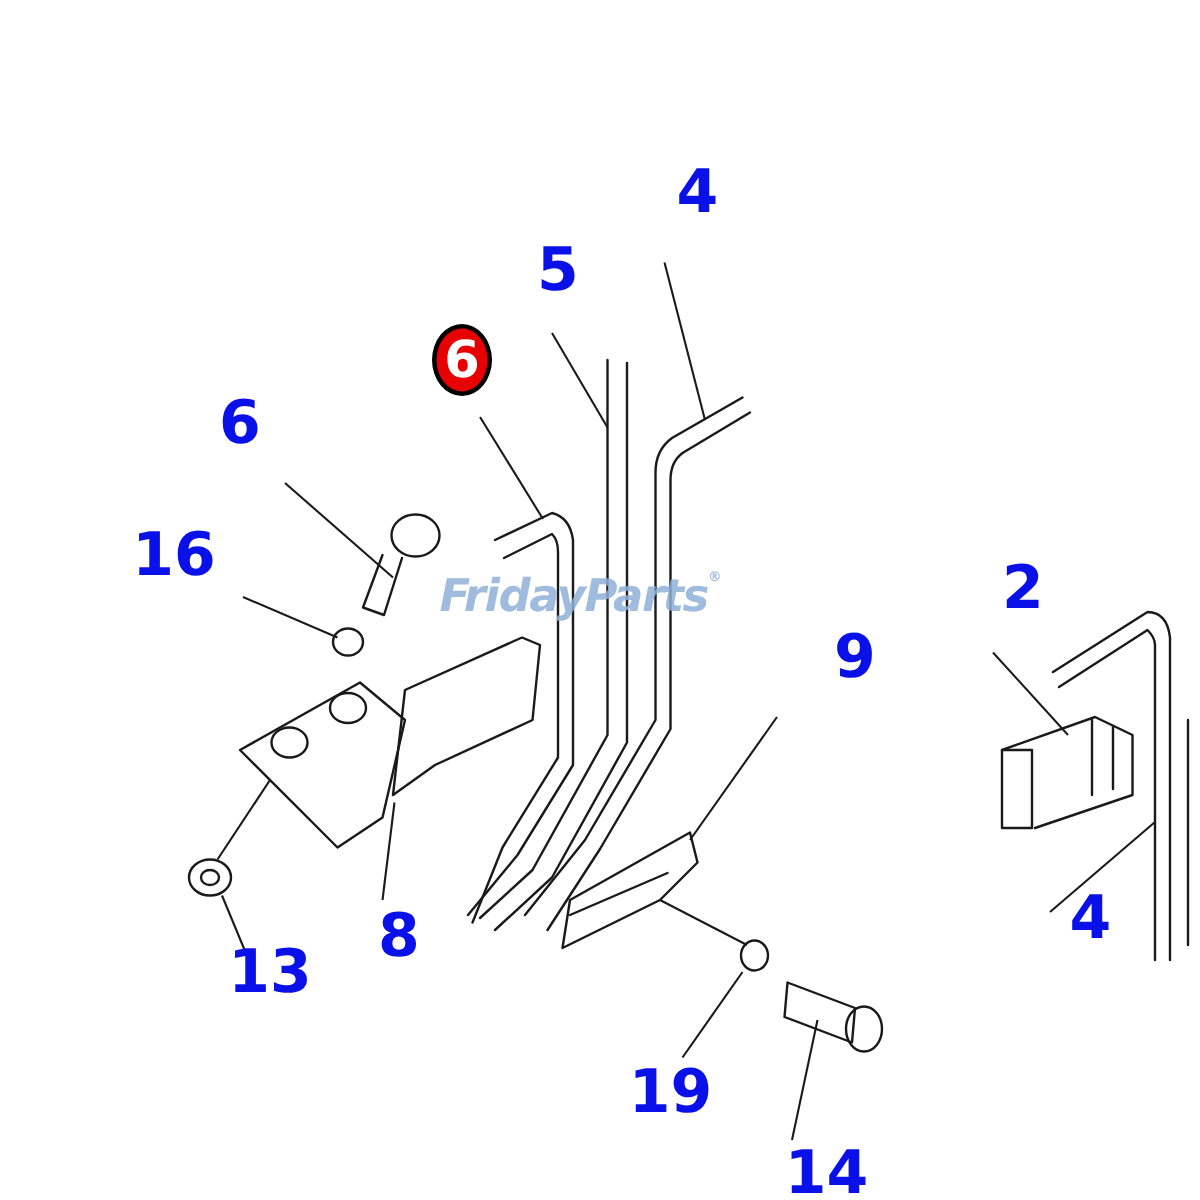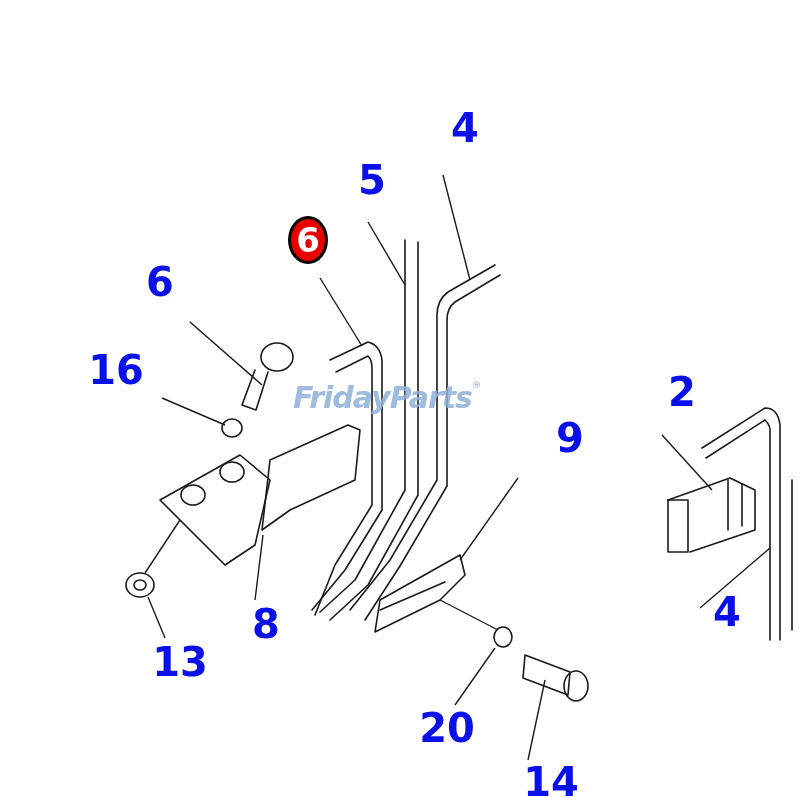--- a/index.html
+++ b/index.html
@@ -95,16 +95,16 @@
 
   <div class="callout" style="left:465px;top:128px">4</div>
   <div class="callout" style="left:372px;top:180px">5</div>
   <div class="callout highlight" style="left:308px;top:240px">6</div>
   <div class="callout" style="left:160px;top:282px">6</div>
   <div class="callout" style="left:116px;top:370px">16</div>
   <div class="callout" style="left:682px;top:392px">2</div>
   <div class="callout" style="left:570px;top:438px">9</div>
   <div class="callout" style="left:266px;top:624px">8</div>
   <div class="callout" style="left:727px;top:612px">4</div>
-  <div class="callout" style="left:180px;top:662px">13</div>
-  <div class="callout" style="left:447px;top:728px">20</div>
+  <div class="callout" style="left:180px;top:648px">13</div>
+  <div class="callout" style="left:447px;top:728px">19</div>
   <div class="callout" style="left:551px;top:782px">14</div>
 </div>
 
 </body></html>

